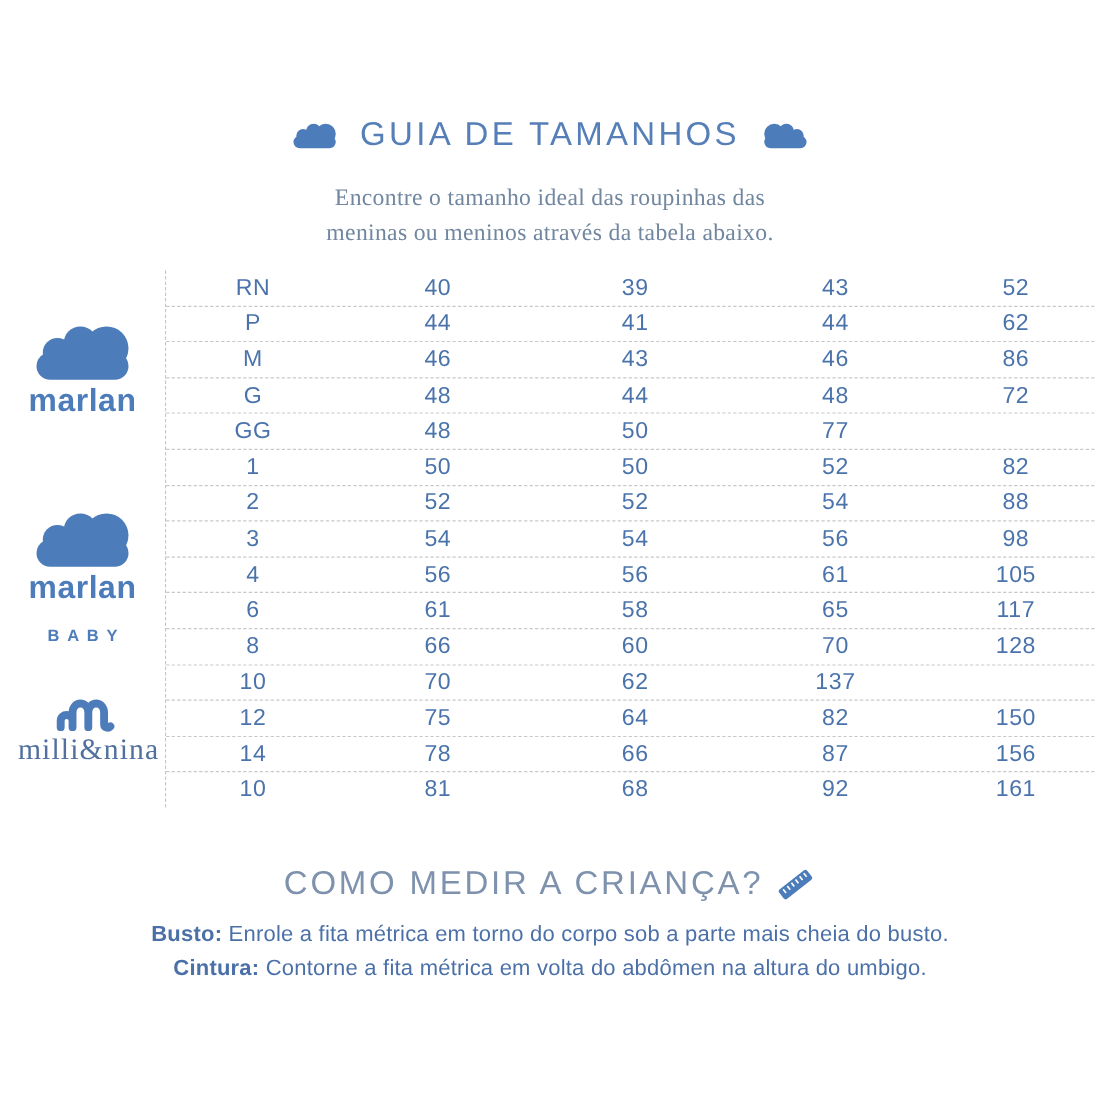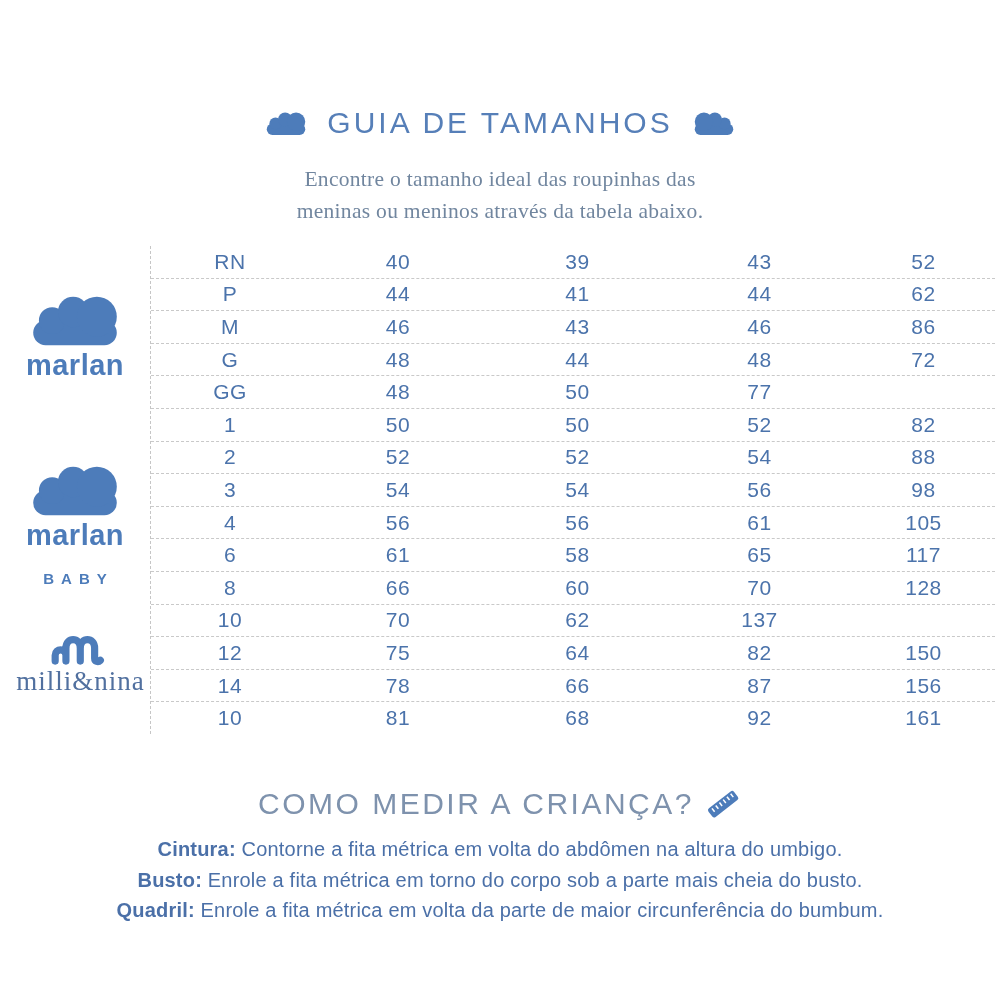--- a/index.html
+++ b/index.html
@@ -325,18 +325,17 @@
         <line x1="13" y1="16.5" x2="13" y2="21" stroke="#ffffff" stroke-width="1.6"></line>
         <line x1="18" y1="16.5" x2="18" y2="21" stroke="#ffffff" stroke-width="1.6"></line>
         <line x1="23" y1="16.5" x2="23" y2="21" stroke="#ffffff" stroke-width="1.6"></line>
         <line x1="28" y1="16.5" x2="28" y2="21" stroke="#ffffff" stroke-width="1.6"></line>
         <line x1="33" y1="16.5" x2="33" y2="21" stroke="#ffffff" stroke-width="1.6"></line>
       </g>
     </svg>
   </div>
 
   <div class="measure-instructions">
+      <p class="instruction"><b>Busto:</b> Enrole a fita métrica em torno do corpo sob a parte mais cheia do busto.</p>
       <p class="instruction"><b>Cintura:</b> Contorne a fita métrica em volta do abdômen na altura do umbigo.</p>
-      <p class="instruction"><b>Busto:</b> Enrole a fita métrica em torno do corpo sob a parte mais cheia do busto.</p>
-      <p class="instruction"><b>Quadril:</b> Enrole a fita métrica em volta da parte de maior circunferência do bumbum.</p>
     </div>
 
 </div>
 
 </body></html>

